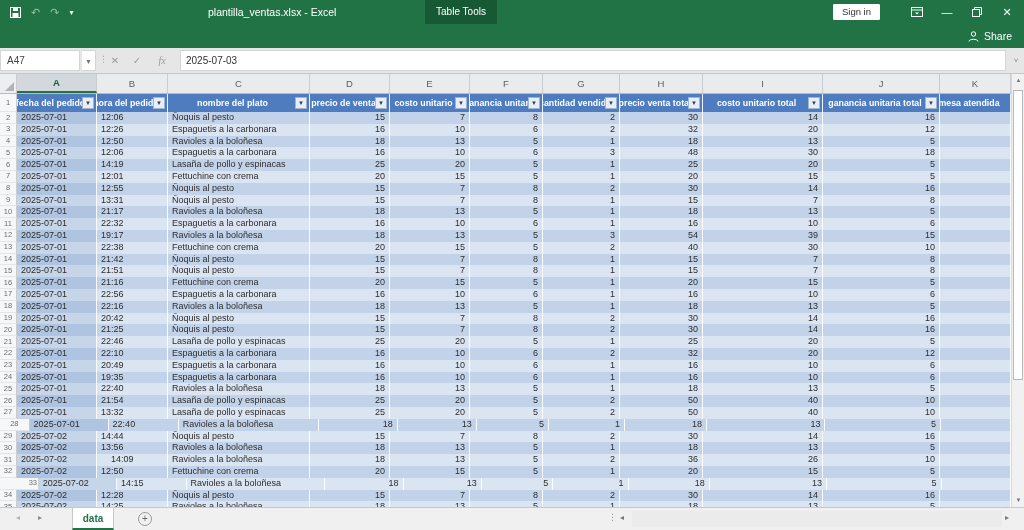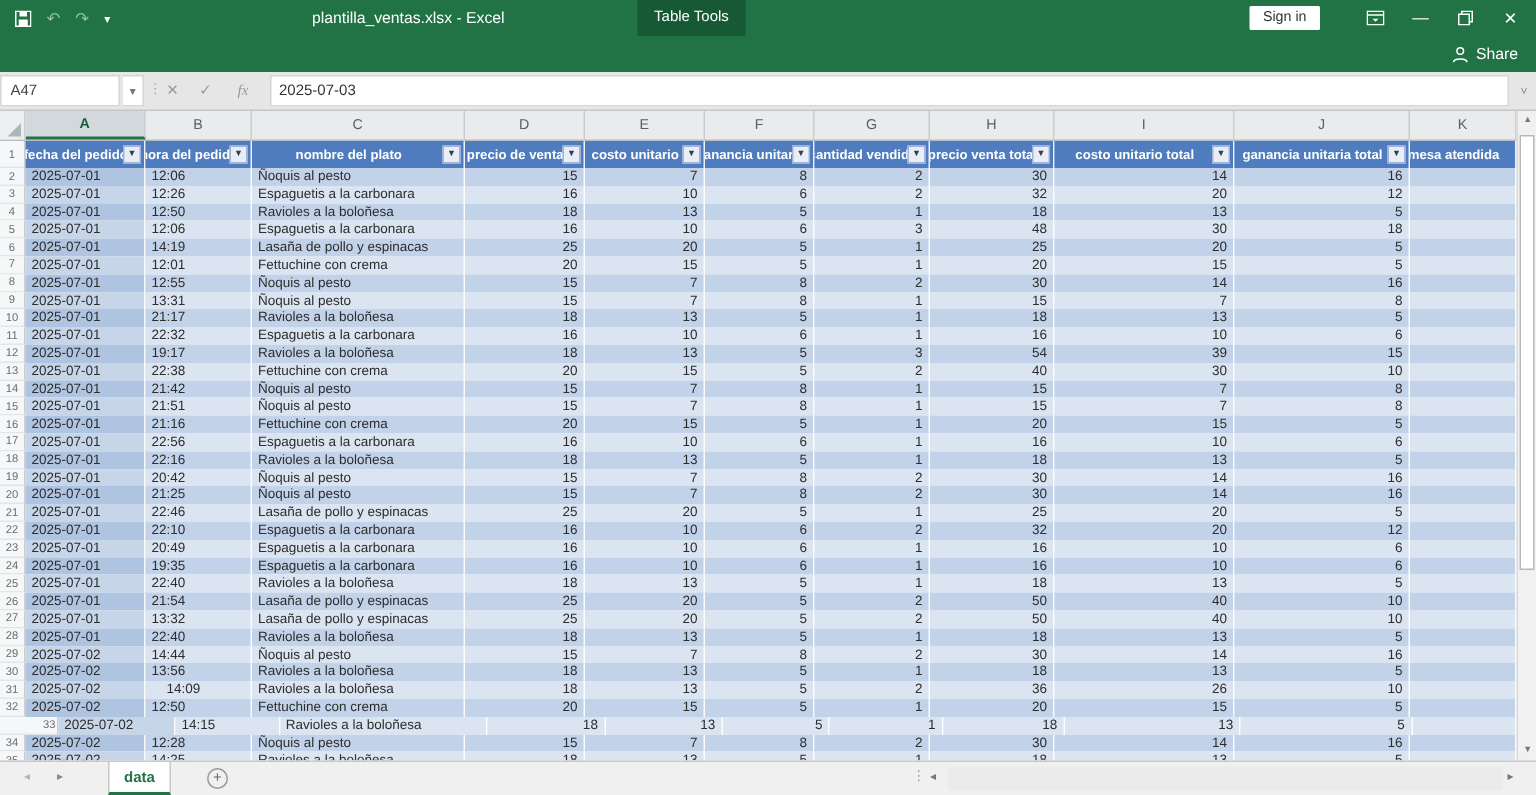--- a/index.html
+++ b/index.html
@@ -569,21 +569,21 @@
       <div class="gcell dcell ar" style="width: 80px;">25</div>
       <div class="gcell dcell ar" style="width: 80px;">20</div>
       <div class="gcell dcell ar" style="width: 73px;">5</div>
       <div class="gcell dcell ar" style="width: 77px;">2</div>
       <div class="gcell dcell ar" style="width: 83px;">50</div>
       <div class="gcell dcell ar" style="width: 120px;">40</div>
       <div class="gcell dcell ar" style="width: 117px;">10</div>
       <div class="gcell dcell ar" style="width: 71px;"></div>
     </div>
     <div class="grow drow band-dark">
-      <div class="gcell gut" style="width: 17px;">28</div>
+      <div class="gcell gut" style="width: 30px;">28</div>
       <div class="gcell dcell al colA" style="width: 80px;">2025-07-01</div>
       <div class="gcell dcell al" style="width: 71px;">22:40</div>
       <div class="gcell dcell al" style="width: 142px;">Ravioles a la boloñesa</div>
       <div class="gcell dcell ar" style="width: 80px;">18</div>
       <div class="gcell dcell ar" style="width: 80px;">13</div>
       <div class="gcell dcell ar" style="width: 73px;">5</div>
       <div class="gcell dcell ar" style="width: 77px;">1</div>
       <div class="gcell dcell ar" style="width: 83px;">18</div>
       <div class="gcell dcell ar" style="width: 120px;">13</div>
       <div class="gcell dcell ar" style="width: 117px;">5</div>

